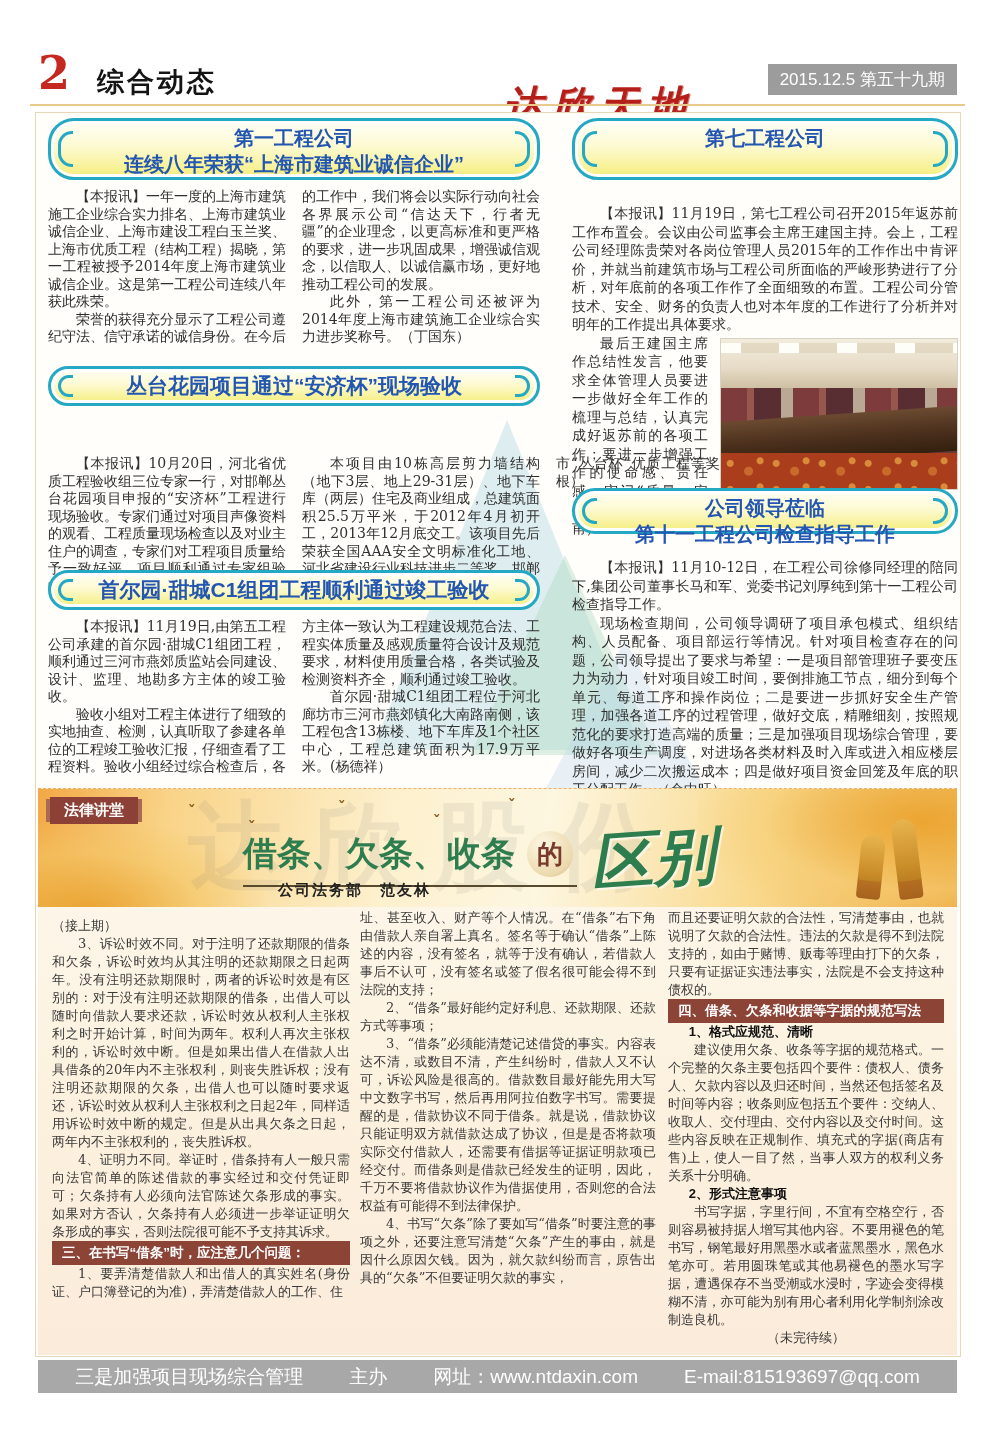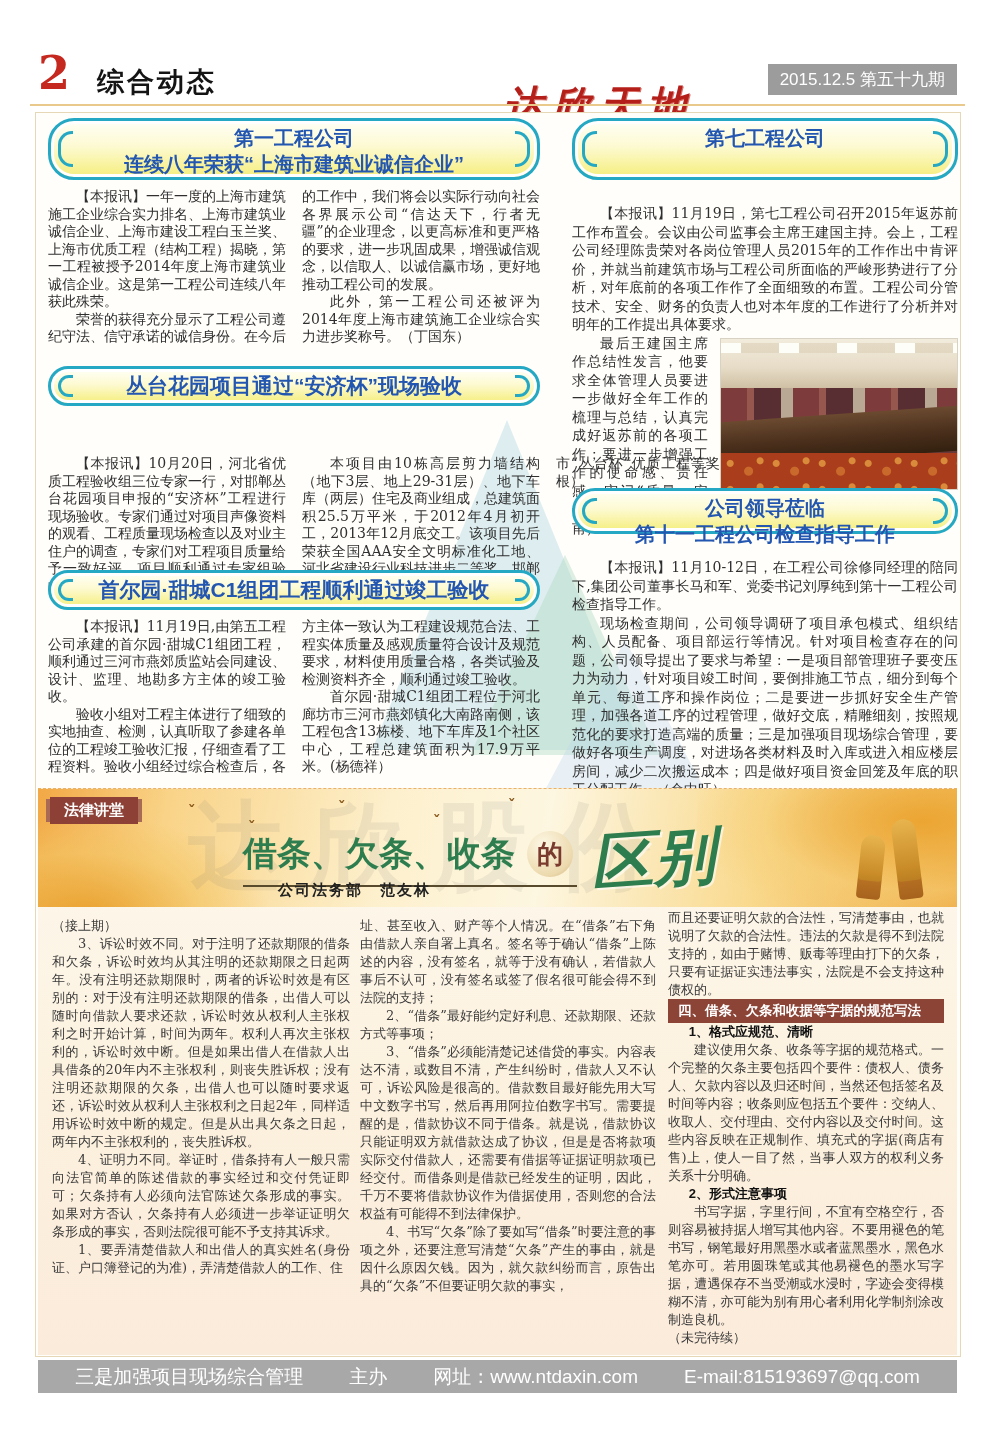--- a/index.html
+++ b/index.html
@@ -96,21 +96,21 @@
     transform:rotate(-4deg);font-family:"DejaVu Serif",serif;text-shadow:2px 2px 0 rgba(255,255,255,0.6);}
   .law-byline{position:absolute;left:240px;top:92px;font-size:15px;font-weight:bold;color:#222;
     font-family:"Liberation Sans",sans-serif;letter-spacing:2px;z-index:2;}
   .bird{position:absolute;font-size:15px;color:#8a5a1e;font-family:"DejaVu Sans",sans-serif;font-weight:bold;}
 
   .law-col{position:absolute;font-size:13px;line-height:18px;text-align:justify;color:#3a3a3a;z-index:2;}
   .law-col p{margin:0;}
   .lb-p{text-indent:2em;}
   .lb-cont{text-indent:0;}
   .lb-note{text-indent:0;}
-  .lb-note-right{text-align:left;text-indent:0;margin-top:2px;}
+  .lb-note-right{text-align:center;text-indent:0;margin-top:2px;}
   .lb-bar{background:#8c4437;color:#ffffff;font-weight:bold;font-family:"Liberation Sans",sans-serif;
     font-size:13.5px;padding:3px 4px 3px 10px;margin:5px 0;text-indent:0;}
   .lb-bold{font-weight:bold;font-family:"Liberation Sans",sans-serif;color:#111;text-indent:1.6em;margin-top:2px;}
 
   
   .footer{position:absolute;left:38px;top:1360px;width:919px;height:33px;background:#a8a8a8;
     display:flex;align-items:center;justify-content:center;gap:46px;
     color:#fff;font-size:19px;font-family:"Liberation Sans",sans-serif;z-index:3;}
 </style>
 </head>
@@ -200,24 +200,25 @@
       </span>
       <span class="law-title-end">区别</span>
     </div>
     <div class="law-byline">公司法务部　范友林</div>
   </div>
 
   <div class="law-col" style="left:14px;top:128px;width:298px;height:436px;">
     <p class="lb-note">（接上期）</p>
     <p class="lb-p">3、诉讼时效不同。对于注明了还款期限的借条和欠条，诉讼时效均从其注明的还款期限之日起两年。没有注明还款期限时，两者的诉讼时效是有区别的：对于没有注明还款期限的借条，出借人可以随时向借款人要求还款，诉讼时效从权利人主张权利之时开始计算，时间为两年。权利人再次主张权利的，诉讼时效中断。但是如果出借人在借款人出具借条的20年内不主张权利，则丧失胜诉权；没有注明还款期限的欠条，出借人也可以随时要求返还，诉讼时效从权利人主张权利之日起2年，同样适用诉讼时效中断的规定。但是从出具欠条之日起，两年内不主张权利的，丧失胜诉权。</p>
     <p class="lb-p">4、证明力不同。举证时，借条持有人一般只需向法官简单的陈述借款的事实经过和交付凭证即可；欠条持有人必须向法官陈述欠条形成的事实。如果对方否认，欠条持有人必须进一步举证证明欠条形成的事实，否则法院很可能不予支持其诉求。</p>
+    <p class="lb-bar">三、在书写“借条”时，应注意几个问题：</p>
     <p class="lb-p">1、要弄清楚借款人和出借人的真实姓名(身份证、户口簿登记的为准)，弄清楚借款人的工作、住</p>
   </div>
 
-  <div class="law-col" style="left:322px;top:128px;width:296px;height:436px;">
+  <div class="law-col" style="left:322px;top:120px;width:296px;height:436px;">
     <p class="lb-cont">址、甚至收入、财产等个人情况。在“借条”右下角由借款人亲自署上真名。签名等于确认“借条”上陈述的内容，没有签名，就等于没有确认，若借款人事后不认可，没有签名或签了假名很可能会得不到法院的支持；</p>
     <p class="lb-p">2、“借条”最好能约定好利息、还款期限、还款方式等事项；</p>
     <p class="lb-p">3、“借条”必须能清楚记述借贷的事实。内容表达不清，或数目不清，产生纠纷时，借款人又不认可，诉讼风险是很高的。借款数目最好能先用大写中文数字书写，然后再用阿拉伯数字书写。需要提醒的是，借款协议不同于借条。就是说，借款协议只能证明双方就借款达成了协议，但是是否将款项实际交付借款人，还需要有借据等证据证明款项已经交付。而借条则是借款已经发生的证明，因此，千万不要将借款协议作为借据使用，否则您的合法权益有可能得不到法律保护。</p>
     <p class="lb-p">4、书写“欠条”除了要如写“借条”时要注意的事项之外，还要注意写清楚“欠条”产生的事由，就是因什么原因欠钱。因为，就欠款纠纷而言，原告出具的“欠条”不但要证明欠款的事实，</p>
   </div>
 
   <div class="law-col" style="left:630px;top:120px;width:276px;height:436px;">
     <p class="lb-cont">而且还要证明欠款的合法性，写清楚事由，也就说明了欠款的合法性。违法的欠款是得不到法院支持的，如由于赌博、贩毒等理由打下的欠条，只要有证据证实违法事实，法院是不会支持这种债权的。</p>
     <p class="lb-bar">四、借条、欠条和收据等字据的规范写法</p>
     <p class="lb-bold">1、格式应规范、清晰</p>

